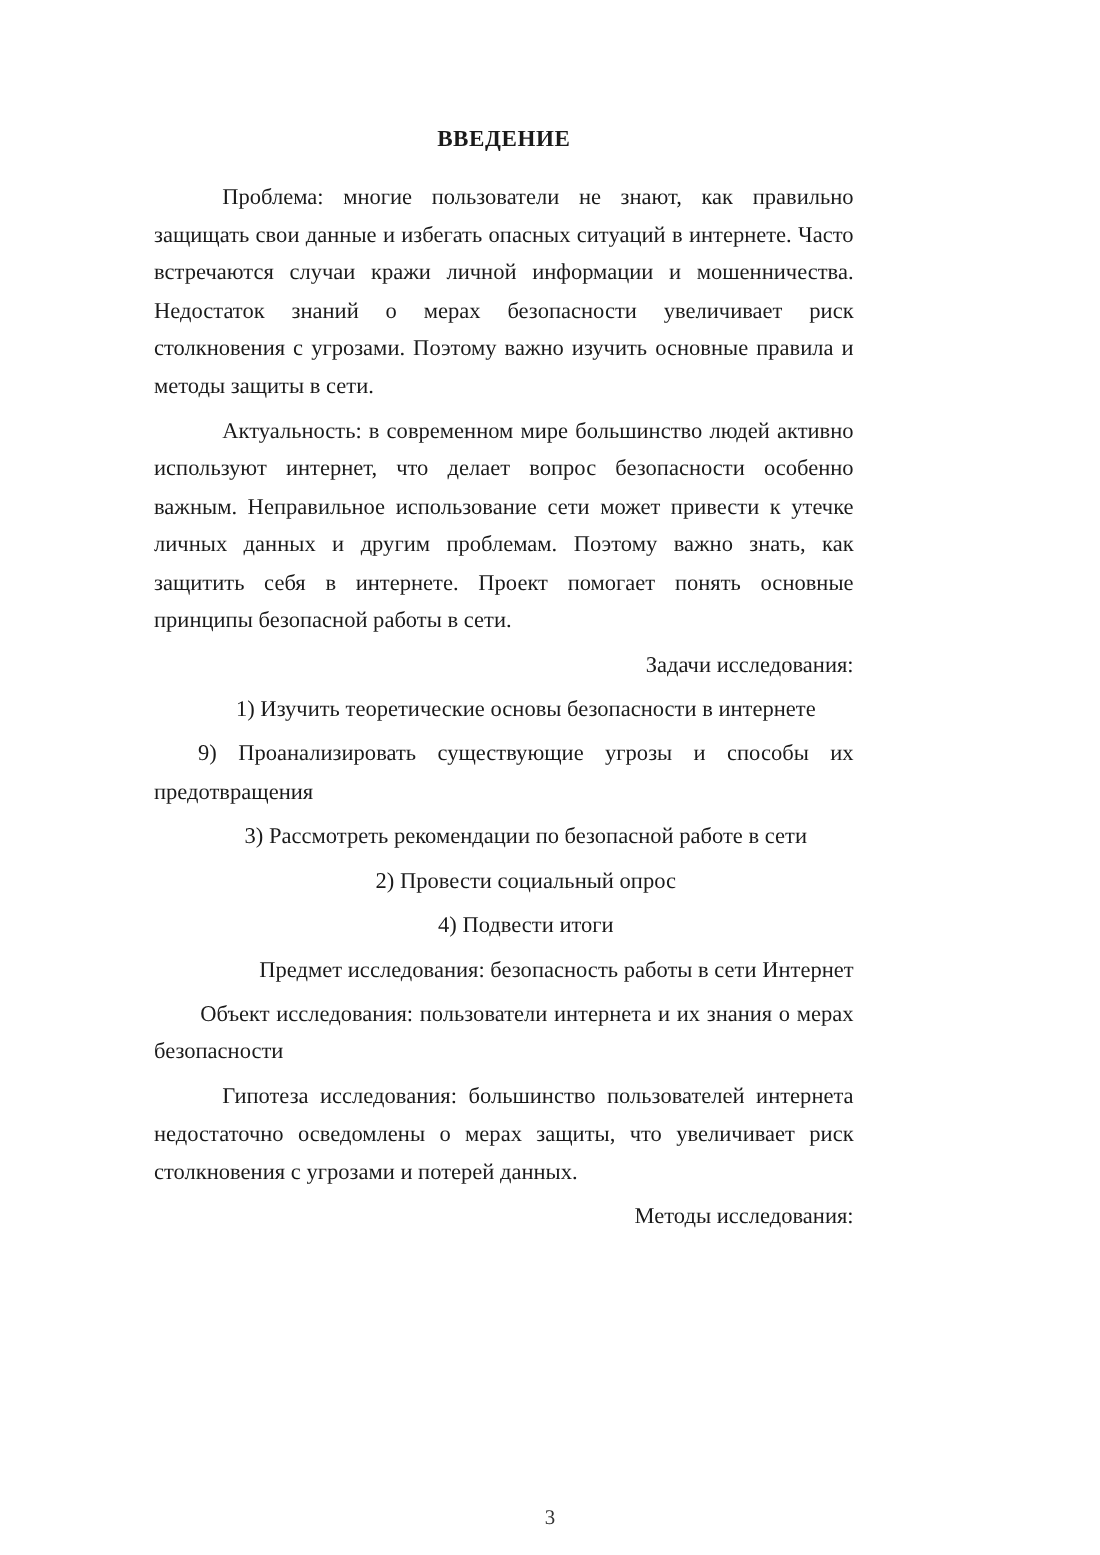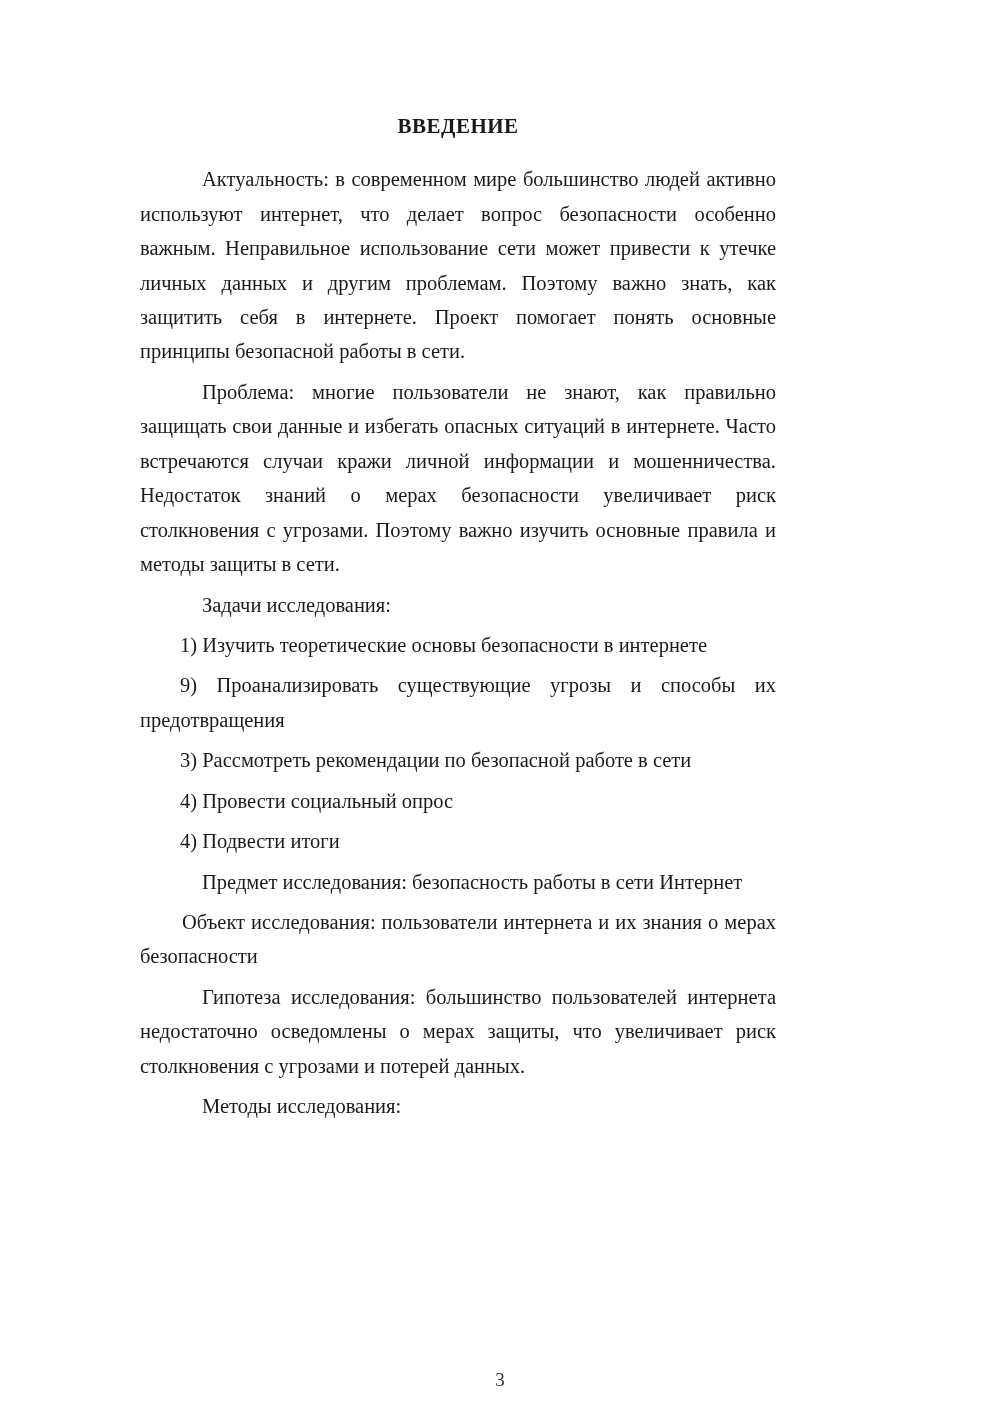--- a/index.html
+++ b/index.html
@@ -40,60 +40,60 @@
     text-indent: 62px;
     hyphens: none;
   }
   .para.last-line-left {
     text-align-last: left;
   }
   .para.small-indent {
     text-indent: 42px;
   }
   .para.no-justify {
-    text-align: left;
+    text-align: right;
   }
   .list-item {
     font-size: 20.5px;
     line-height: 1.68;
     text-align: justify;
     margin: 0 0 6px 0;
     text-indent: 40px;
   }
   .list-item.plain {
-    text-align: left;
+    text-align: center;
   }
   .page-number {
     position: absolute;
     bottom: 48px;
     left: 0;
     width: 1000px;
     text-align: center;
     font-size: 19px;
     color: #333;
   }
 </style>
 </head>
 <body>
 
 <div class="page">
 
   <h1 class="doc-title">ВВЕДЕНИЕ</h1>
 
+  <p class="para last-line-left">Проблема: многие пользователи не знают, как правильно защищать свои данные и избегать опасных ситуаций в интернете. Часто встречаются случаи кражи личной информации и мошенничества. Недостаток знаний о мерах безопасности увеличивает риск столкновения с угрозами. Поэтому важно изучить основные правила и методы защиты в сети.</p>
+
   <p class="para last-line-left">Актуальность: в современном мире большинство людей активно используют интернет, что делает вопрос безопасности особенно важным. Неправильное использование сети может привести к утечке личных данных и другим проблемам. Поэтому важно знать, как защитить себя в интернете. Проект помогает понять основные принципы безопасной работы в сети.</p>
-
-  <p class="para last-line-left">Проблема: многие пользователи не знают, как правильно защищать свои данные и избегать опасных ситуаций в интернете. Часто встречаются случаи кражи личной информации и мошенничества. Недостаток знаний о мерах безопасности увеличивает риск столкновения с угрозами. Поэтому важно изучить основные правила и методы защиты в сети.</p>
 
 
   <p class="para no-justify">Задачи исследования:</p>
 
   <p class="list-item plain">1) Изучить теоретические основы безопасности в интернете</p>
   <p class="list-item">9) Проанализировать существующие угрозы и способы их предотвращения</p>
   <p class="list-item plain">3) Рассмотреть рекомендации по безопасной работе в сети</p>
-  <p class="list-item plain">4) Провести социальный опрос</p>
+  <p class="list-item plain">2) Провести социальный опрос</p>
   <p class="list-item plain">4) Подвести итоги</p>
 
   <p class="para no-justify">Предмет исследования: безопасность работы в сети Интернет</p>
 
   <p class="para small-indent last-line-left">Объект исследования: пользователи интернета и их знания о мерах безопасности</p>
 
   <p class="para last-line-left">Гипотеза исследования: большинство пользователей интернета недостаточно осведомлены о мерах защиты, что увеличивает риск столкновения с угрозами и потерей данных.</p>
 
   <p class="para no-justify">Методы исследования:</p>
 

